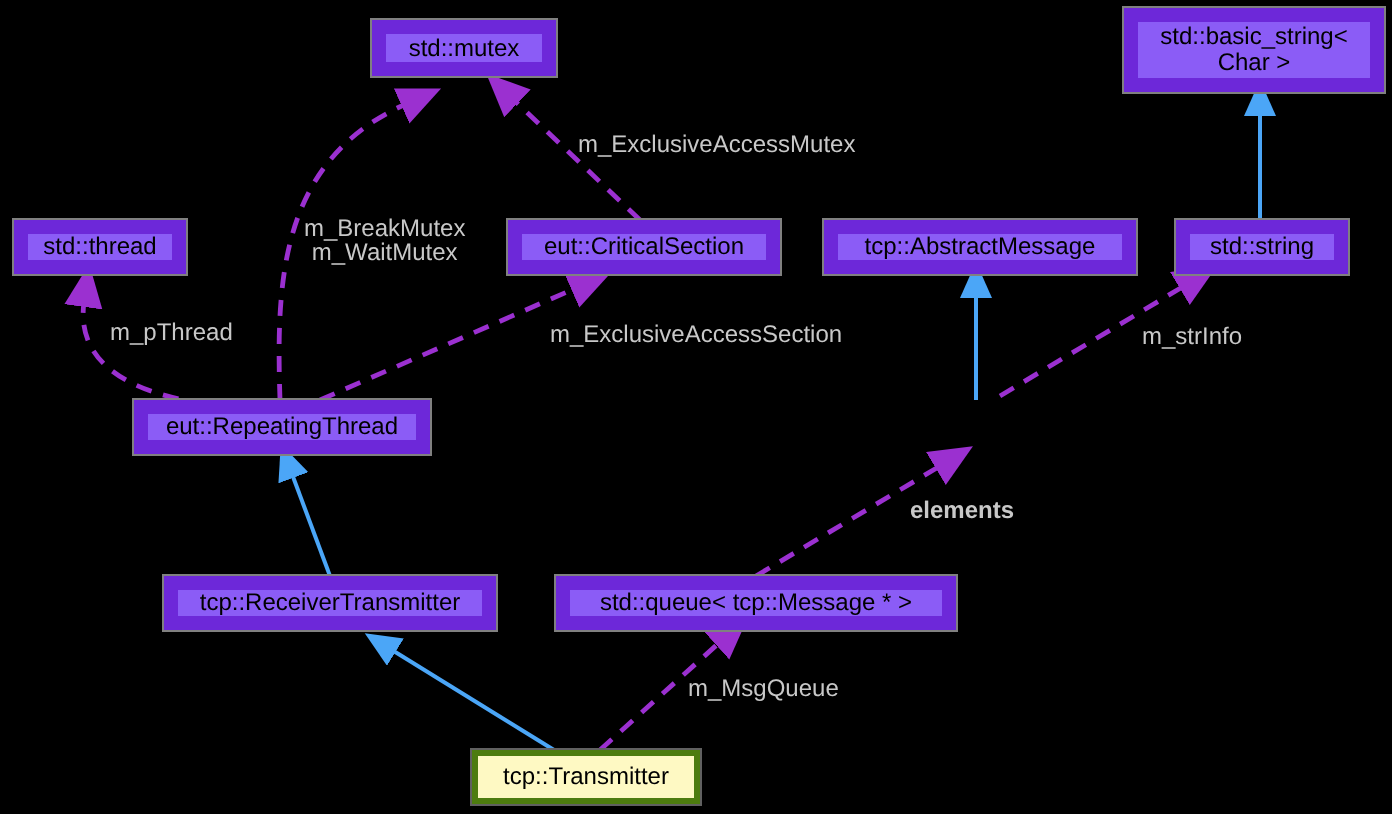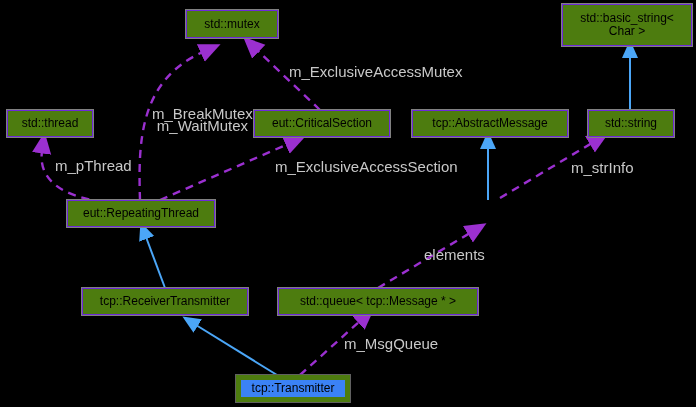--- a/index.html
+++ b/index.html
@@ -18,42 +18,42 @@
   svg.edges {
     position: absolute;
     left: 0;
     top: 0;
     width: 696px;
     height: 407px;
   }
   .node {
     position: absolute;
     box-sizing: border-box;
-    background: #4d7c0f;
-    border: 1px solid #6d28d9;
+    background: #8b5cf6;
+    border: 7px solid #6d28d9;
     outline: 1px solid #808080;
     color: #000000;
     font-size: 12px;
     line-height: 13px;
     text-align: center;
     display: flex;
     align-items: center;
     justify-content: center;
     white-space: pre;
     z-index: 3;
   }
   .node.current {
-    background: #3b82f6;
-    border: 5px solid #4d7c0f;
+    background: #fef9c3;
+    border: 3px solid #4d7c0f;
     outline: 1px solid #606060;
   }
   .edge-label {
     position: absolute;
     color: #c8c8c8;
-    font-size: 15px;
+    font-size: 12px;
     line-height: 12px;
     white-space: pre;
     text-align: left;
     z-index: 2;
   }
 </style>
 </head>
 <body>
 
 <div id="canvas">
@@ -137,17 +137,17 @@
 
   <div class="edge-label" style="left:152px; top:108px; text-align:center;">m_BreakMutex
 m_WaitMutex</div>
 
   <div class="edge-label" style="left:247px; top:161px;margin-left:28px;">m_ExclusiveAccessSection</div>
 
   <div class="edge-label" style="left:55px; top:160px;">m_pThread</div>
 
   <div class="edge-label" style="left:571px; top:162px;">m_strInfo</div>
 
-  <div class="edge-label" style="left:424px; top:249px;">elements</div>
+  <div class="edge-label" style="left:455px; top:249px;font-weight:bold;">elements</div>
 
   <div class="edge-label" style="left:344px; top:338px;">m_MsgQueue</div>
 
 </div>
 
 </body></html>

